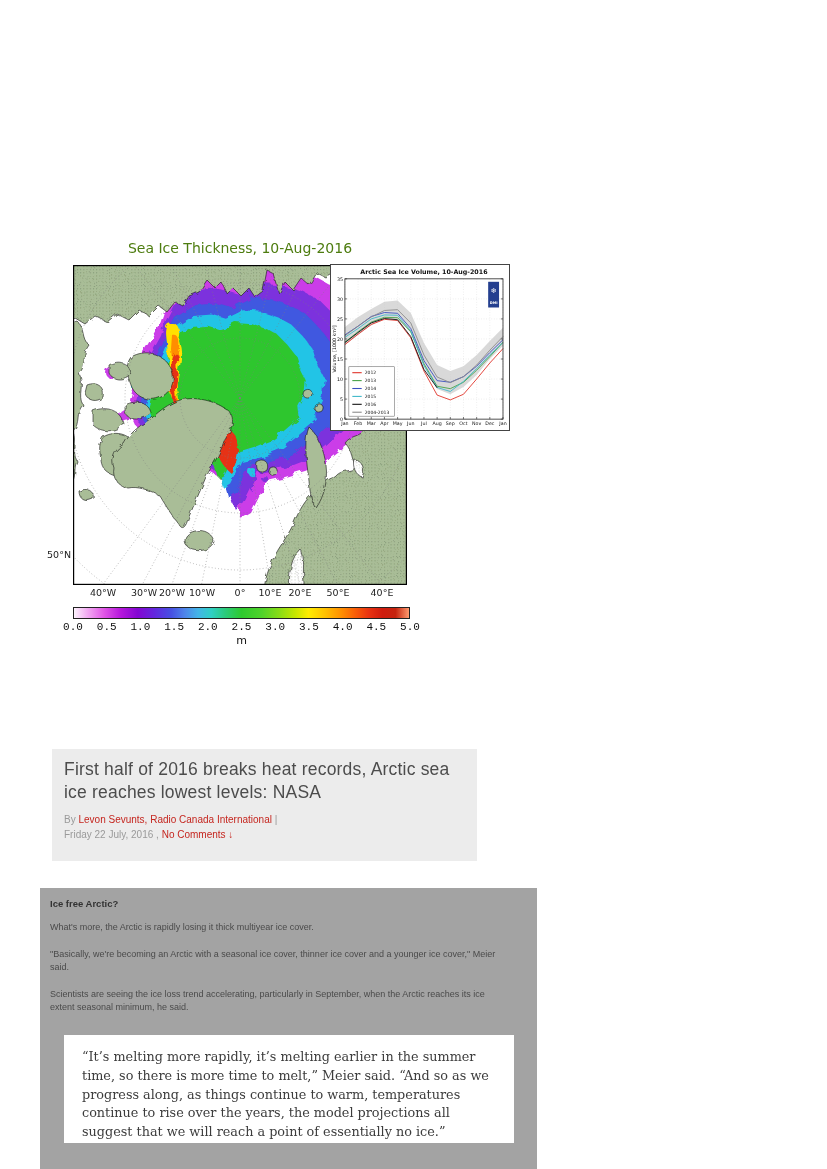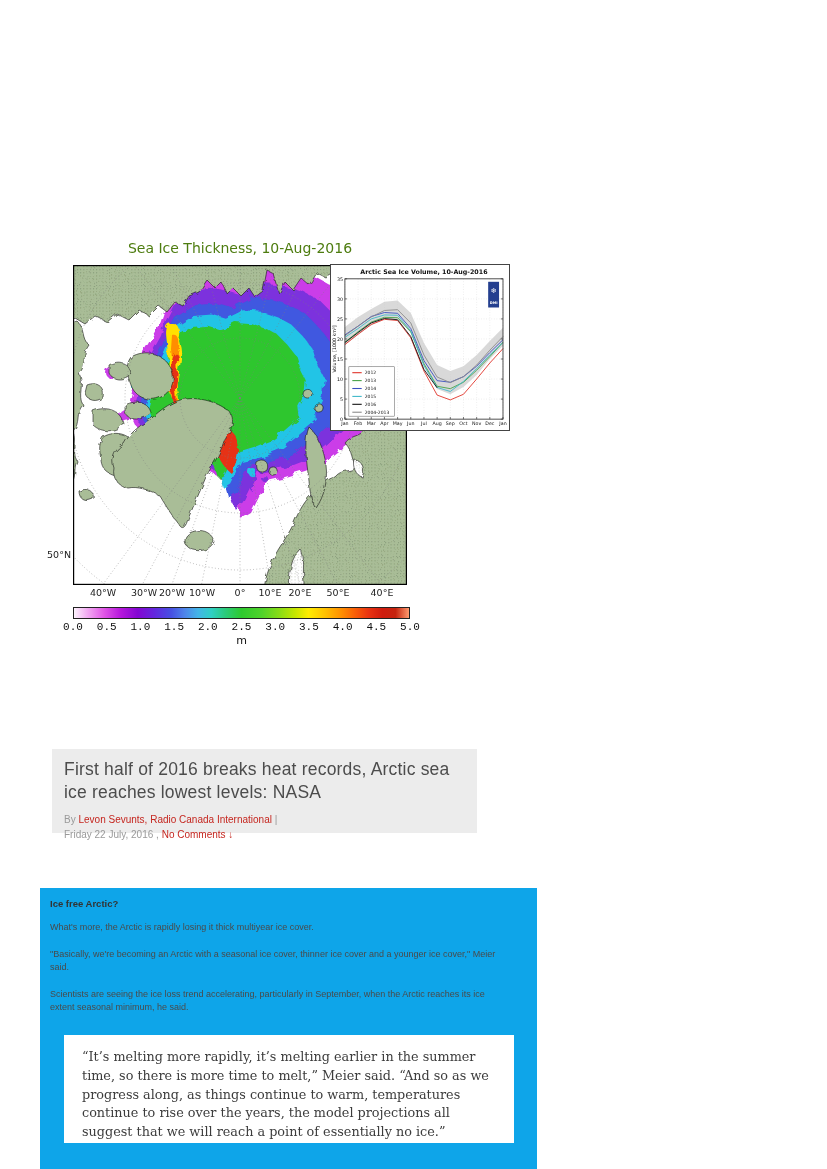--- a/index.html
+++ b/index.html
@@ -27,29 +27,29 @@
                  #2bcb7e 45%, #2ec92e 50%, #4fd32b 56%, #85dc17 61%, #c6e600 66%,
                  #ffec00 70%, #ffc000 75%, #ff8d00 80%, #f95d07 84%, #e93311 88%,
                  #d01c0e 92%, #c5240f 96%, #ff9a6e 100%); }
   .cbar-ticks { position:absolute; left:73px; top:621px; width:337px; height:14px; }
   .cbar-ticks span { position:absolute; transform:translateX(-50%);
                font-family:Liberation Mono, monospace; font-size:11px; color:#111; }
   .cbar-unit { position:absolute; left:73px; top:634px; width:337px; text-align:center;
                font-family:"DejaVu Sans", sans-serif; font-size:11px; color:#111; }
 
   
-  .headline-block { position:absolute; left:52px; top:749px; width:425px; height:84px;
+  .headline-block { position:absolute; left:52px; top:749px; width:425px; height:112px;
                     background:#ececec; padding:9px 12px; }
   .headline { font-size:17.5px; line-height:1.3; color:#4c4c4c; letter-spacing:.2px; }
   .byline   { margin-top:8px; font-size:10px; line-height:1.5; color:#9a9a9a; }
   .byline a { color:#c5261f; text-decoration:none; }
 
   
   .story-block { position:absolute; left:40px; top:888px; width:497px; height:281px;
-                 background:#0ea5e9; padding:8px 17px 0 10px; }
+                 background:#a3a3a3; padding:8px 17px 0 10px; }
   .story-heading { font-size:9.5px; font-weight:bold; color:#333; margin:2px 0 12px 0; }
   .story-block p { font-size:9px; line-height:1.5; color:#4a4a4a; margin:0 14px 13px 0; }
   .quote-box { position:absolute; left:24px; top:147px; width:450px; height:108px;
                background:#ffffff; padding:13px 18px; }
   .quote-box p { font-family:"DejaVu Serif", serif; font-size:12.8px; line-height:1.47;
                  color:#3c3c3c; margin:0; }
 </style>
 </head>
 <body>
 

